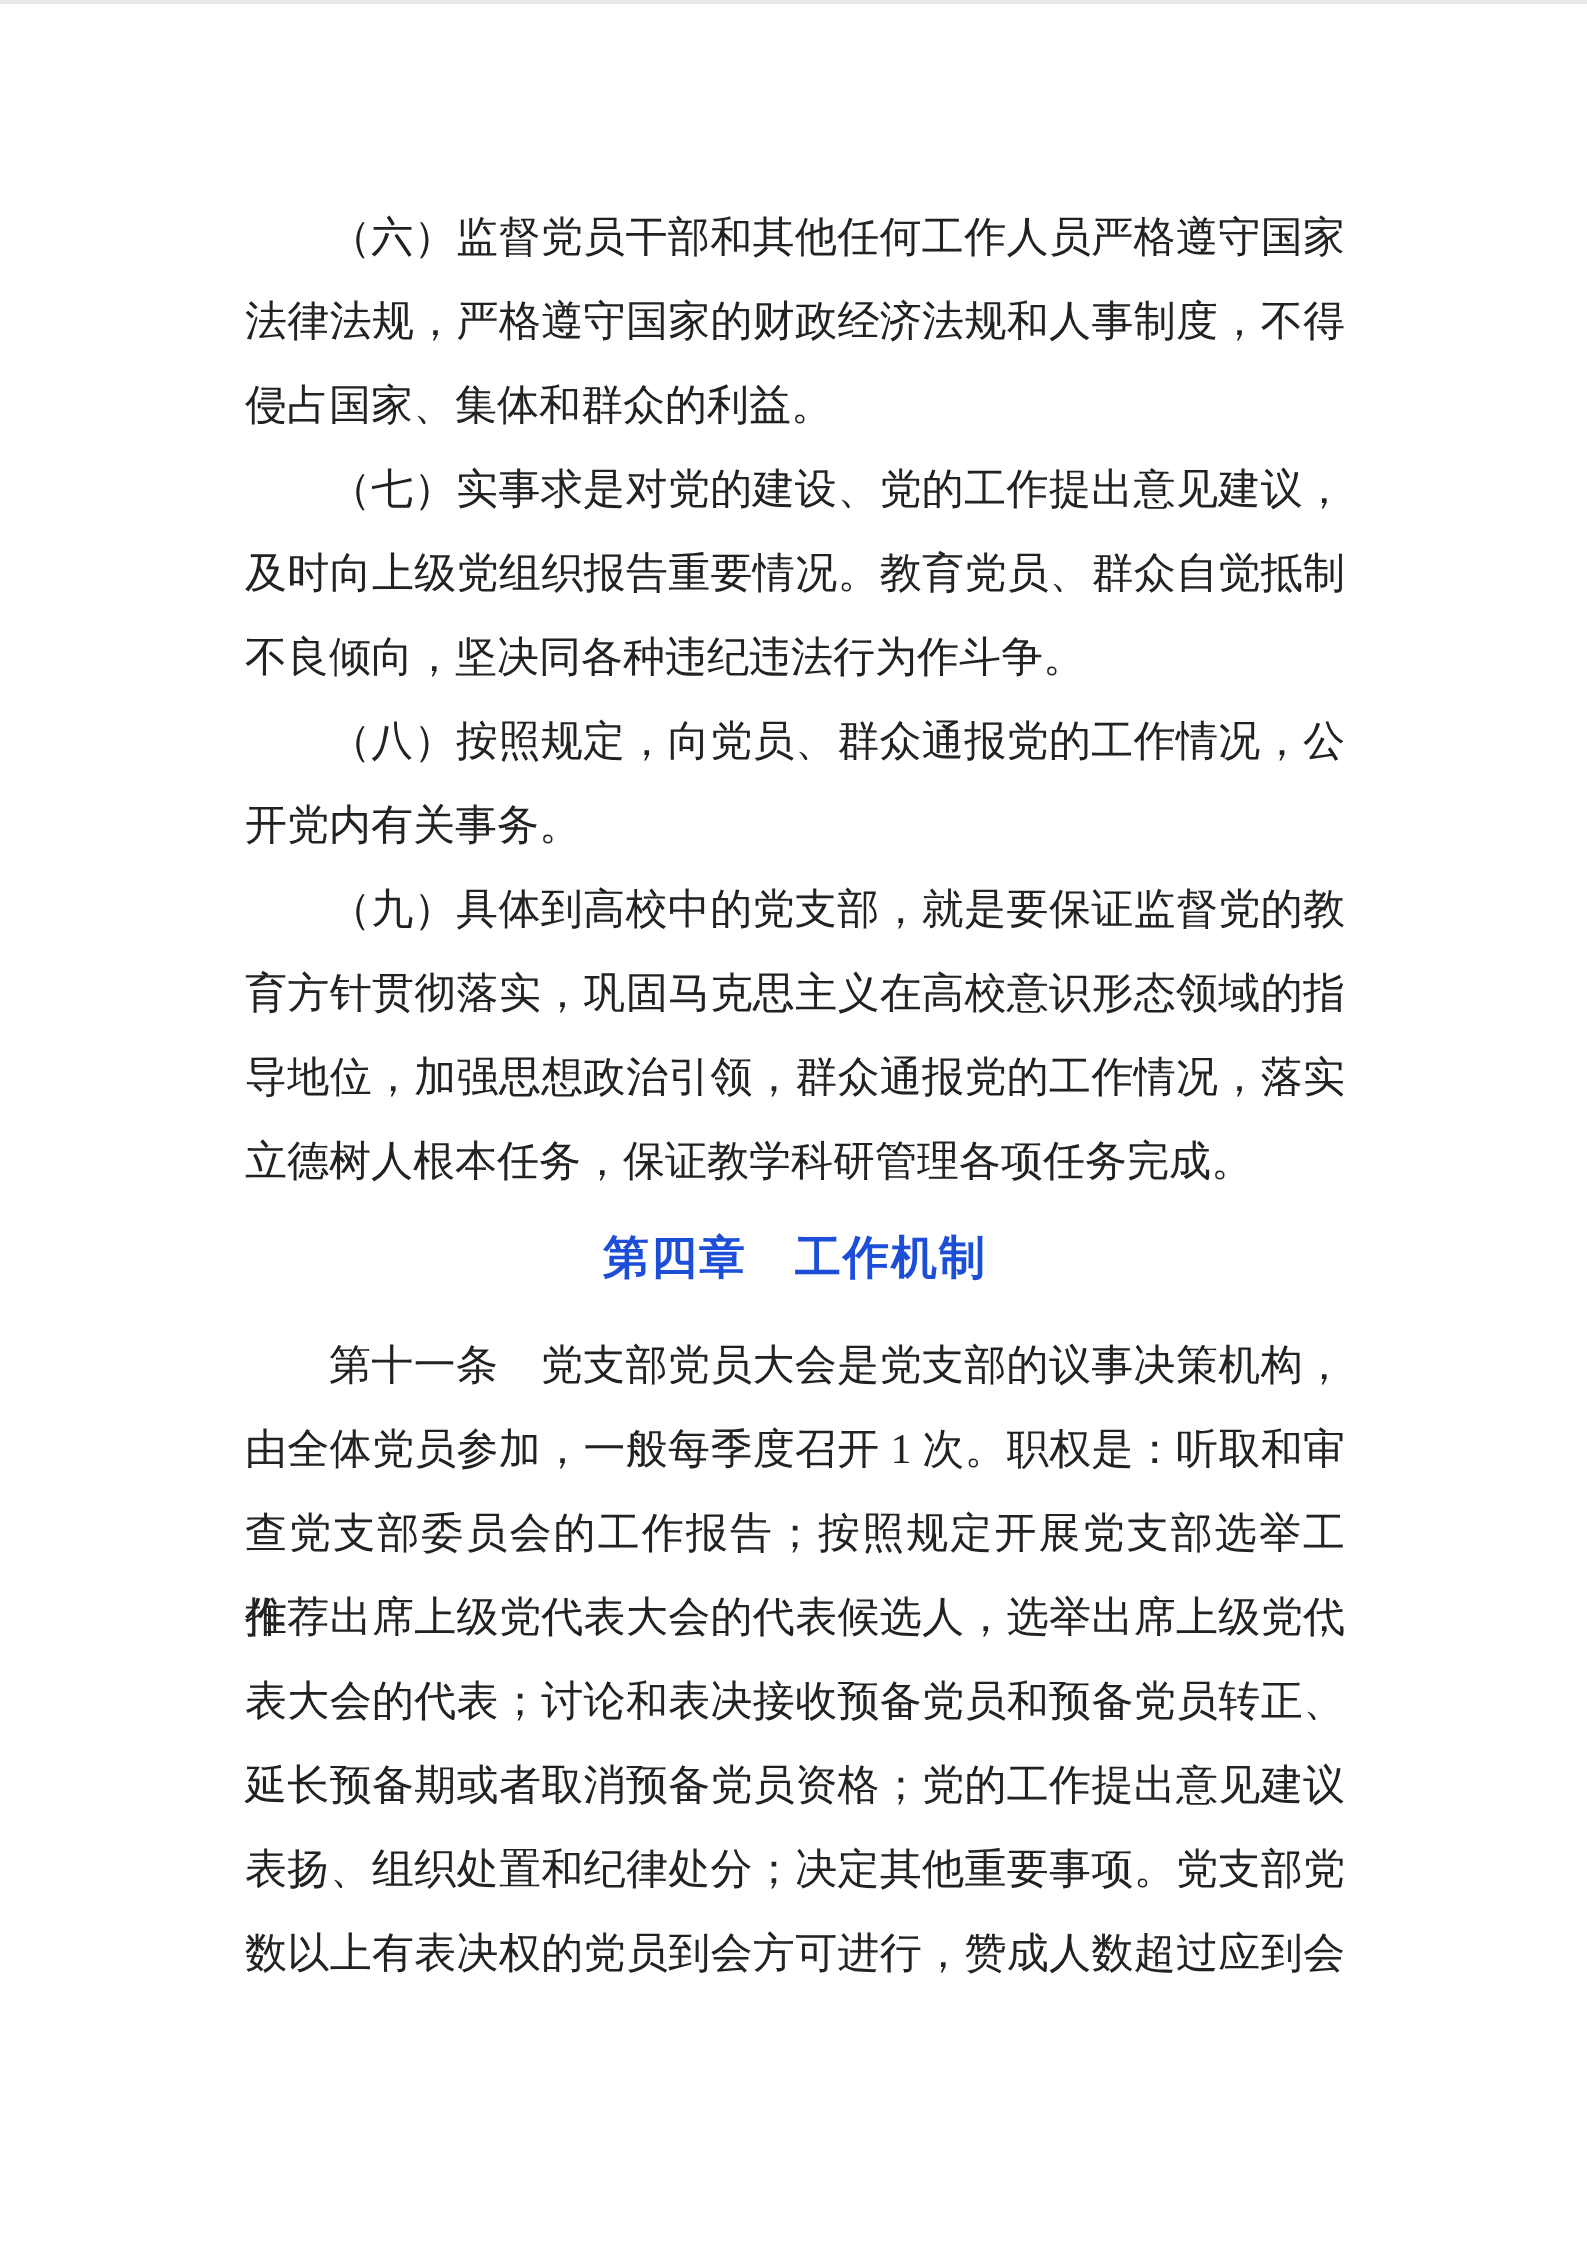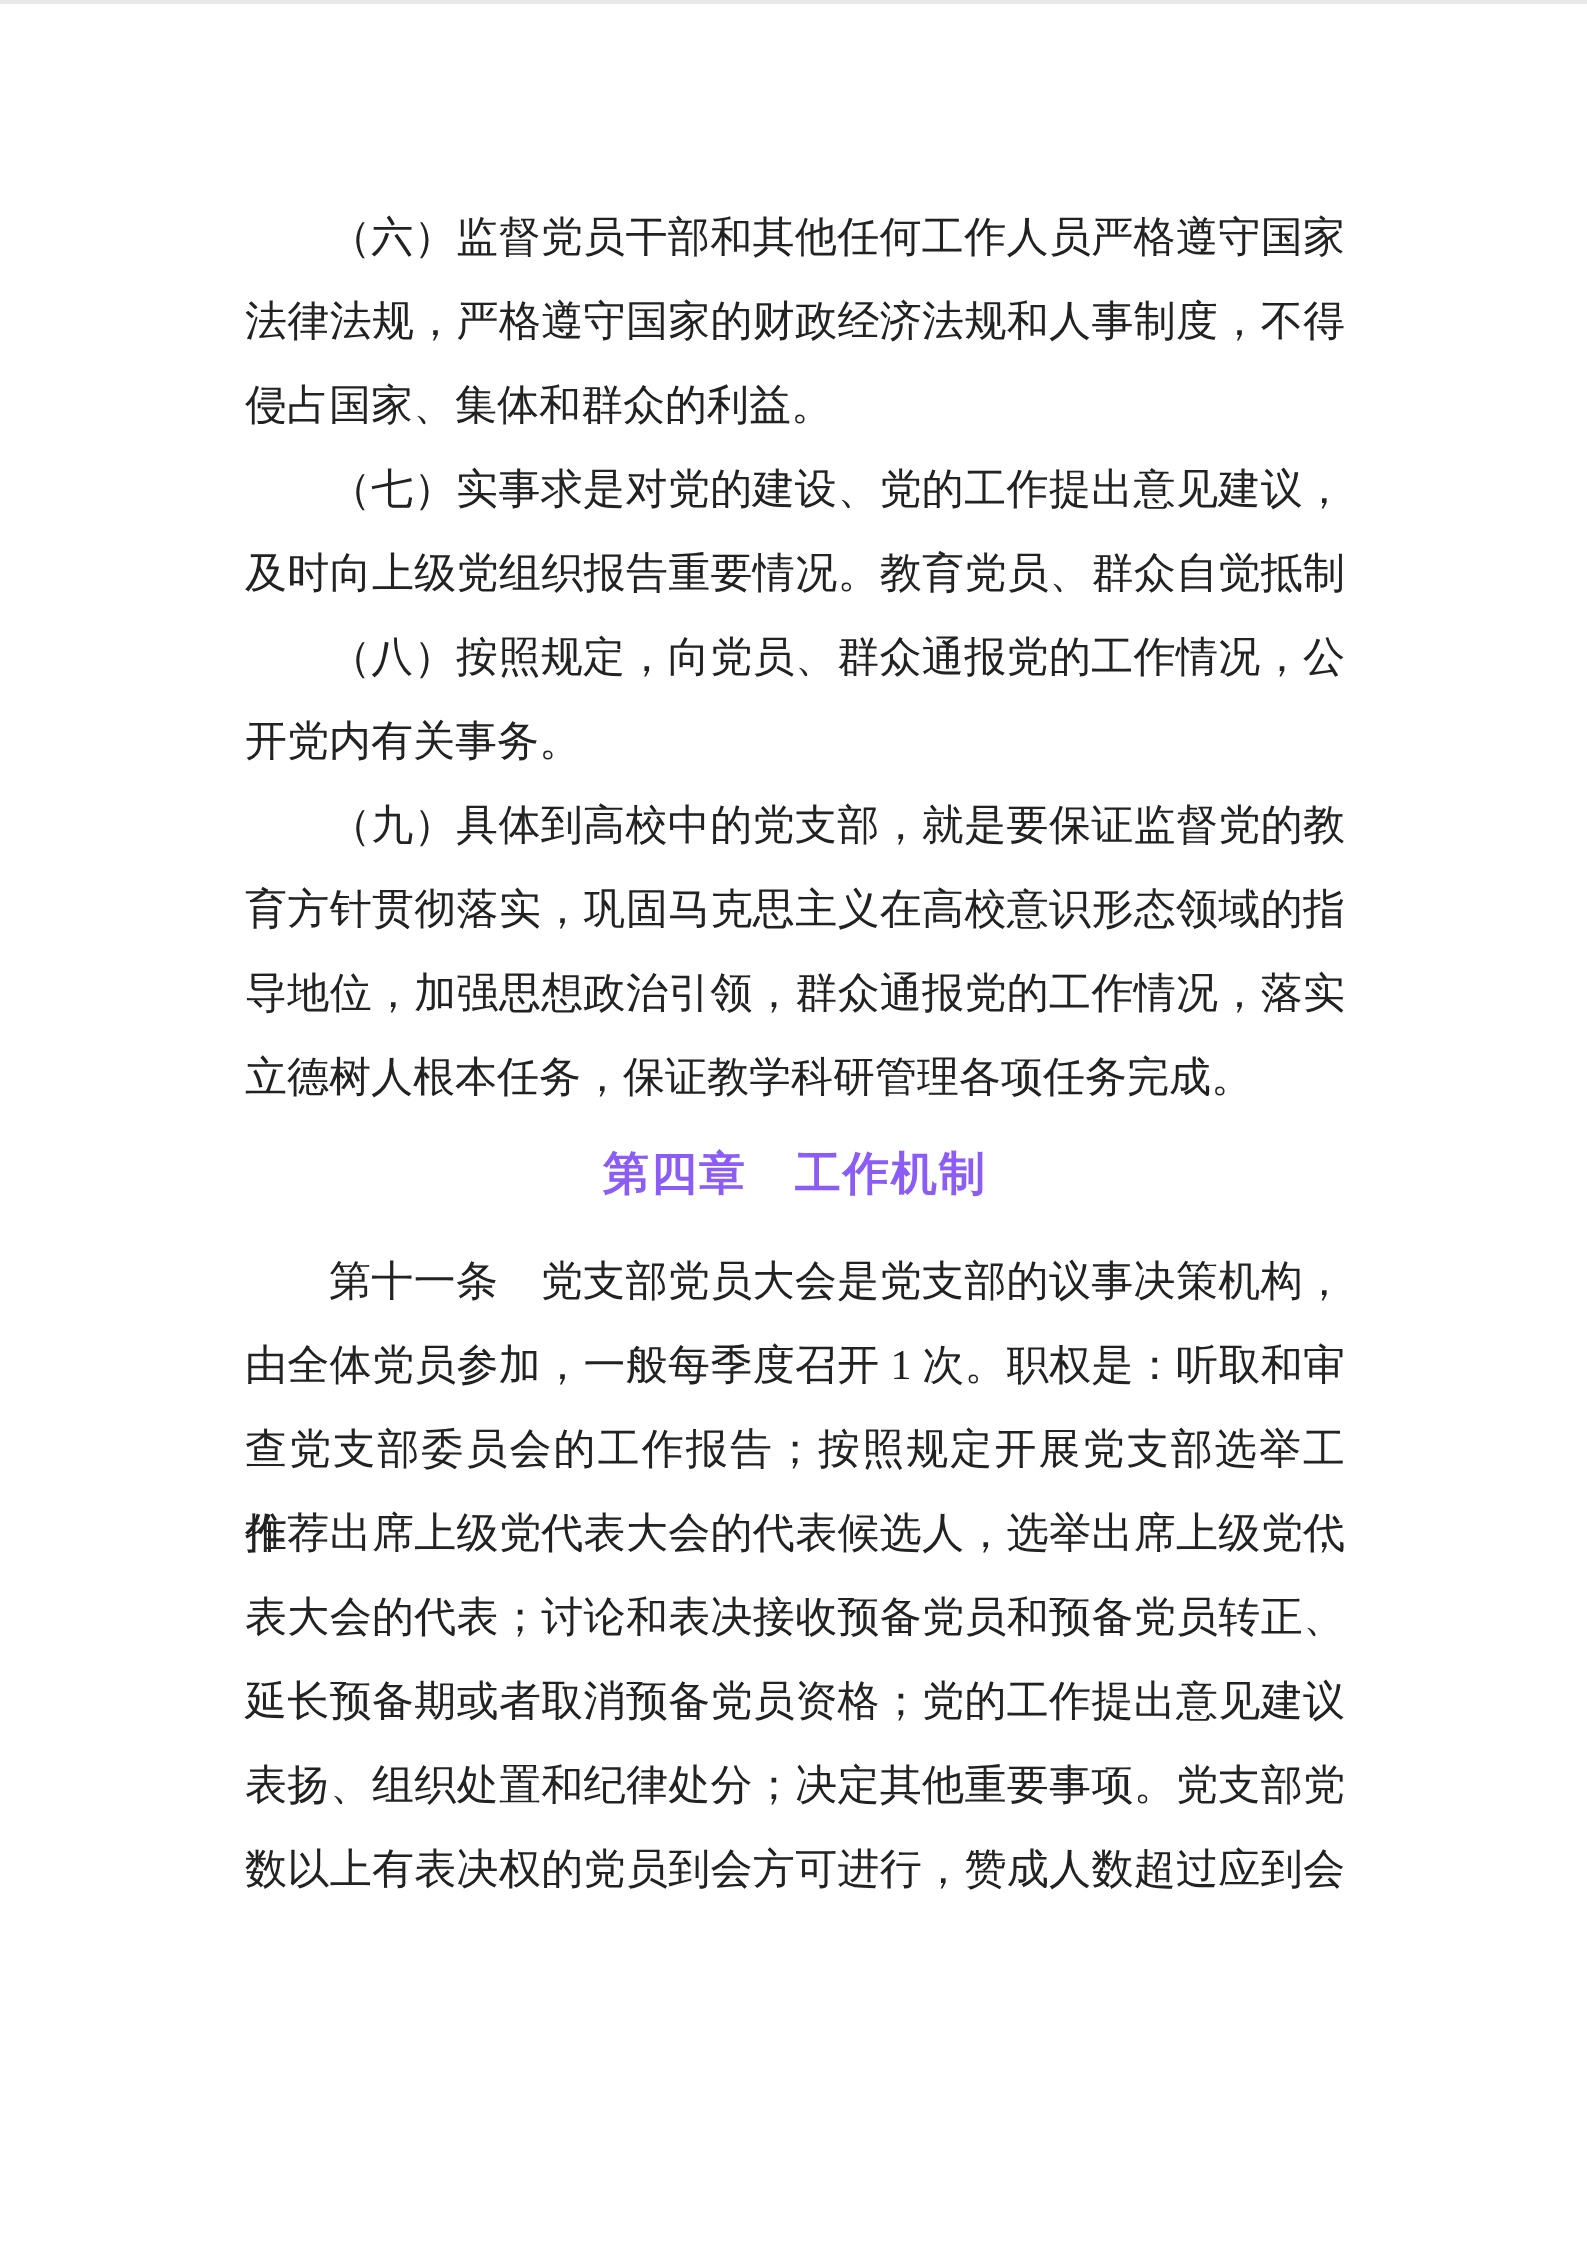--- a/index.html
+++ b/index.html
@@ -45,37 +45,38 @@
     text-indent: 84px;
   }
   .chapter-heading {
     margin: 12px 0 24px 0;
     height: 84px;
     line-height: 84px;
     font-size: 46px;
     font-weight: 700;
     text-align: center;
     font-family: "Liberation Sans", "DejaVu Sans", sans-serif;
-    color: #8b5cf6;
+    color: #1d4ed8;
     letter-spacing: 2px;
   }
 </style>
 </head>
 <body>
 
 <div class="page">
   <main class="doc">
       <div class="paragraph">
         <div class="line indent fill">（六）监督党员干部和其他任何工作人员严格遵守国家</div>
         <div class="line fill">法律法规，严格遵守国家的财政经济法规和人事制度，不得</div>
         <div class="line">侵占国家、集体和群众的利益。</div>
       </div>
       <div class="paragraph">
         <div class="line indent fill">（七）实事求是对党的建设、党的工作提出意见建议，</div>
         <div class="line fill">及时向上级党组织报告重要情况。教育党员、群众自觉抵制</div>
+        <div class="line">不良倾向，坚决同各种违纪违法行为作斗争。</div>
       </div>
       <div class="paragraph">
         <div class="line indent fill">（八）按照规定，向党员、群众通报党的工作情况，公</div>
         <div class="line">开党内有关事务。</div>
       </div>
       <div class="paragraph">
         <div class="line indent fill">（九）具体到高校中的党支部，就是要保证监督党的教</div>
         <div class="line fill">育方针贯彻落实，巩固马克思主义在高校意识形态领域的指</div>
         <div class="line fill">导地位，加强思想政治引领，群众通报党的工作情况，落实</div>
         <div class="line">立德树人根本任务，保证教学科研管理各项任务完成。</div>

